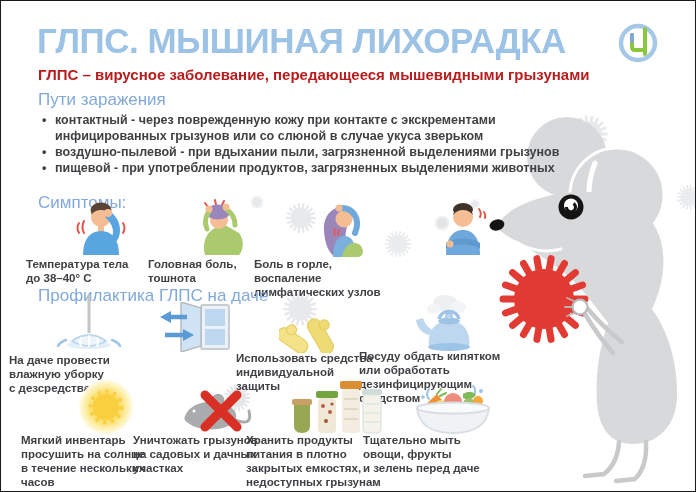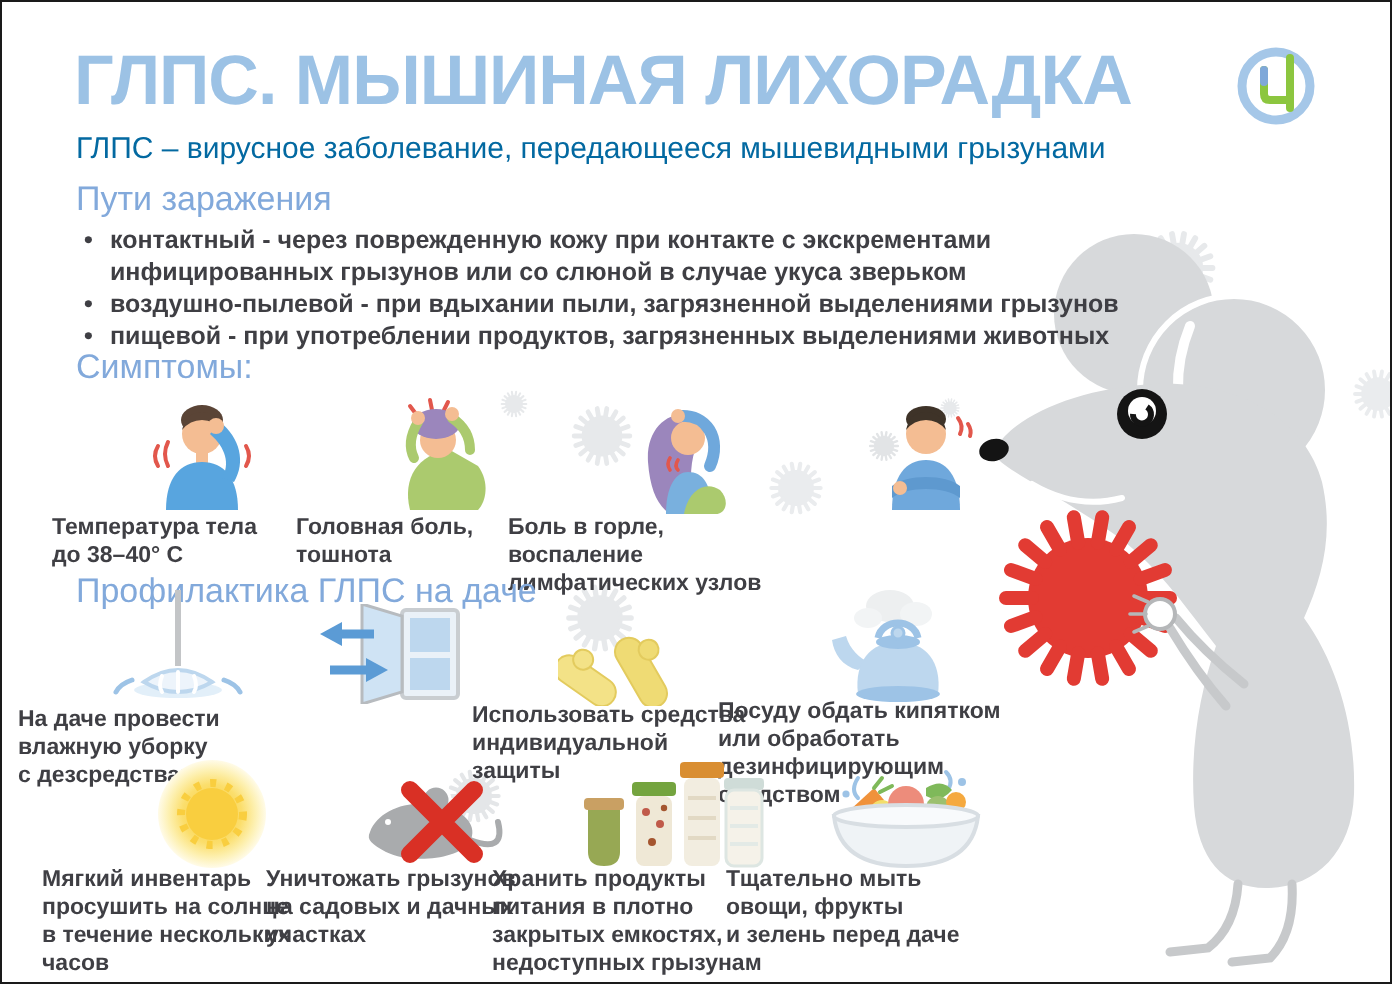--- a/index.html
+++ b/index.html
@@ -4,24 +4,24 @@
 <style>
   html,body{margin:0;padding:0;background:#ffffff;}
   .canvas{
     position:relative;width:694px;height:490px;background:#ffffff;
     border:1px solid #1a1a1a;overflow:hidden;
     font-family:"Liberation Sans",sans-serif;
   }
   .decor{position:absolute;left:0;top:0;z-index:0;pointer-events:none;}
   .layer{position:absolute;z-index:1;}
   .title{left:36px;top:20px;font-size:35px;font-weight:800;color:#9CC2E5;letter-spacing:-0.5px;white-space:nowrap;}
-  .subtitle{left:37px;top:65px;font-size:15px;font-weight:400;color:#0369a1;white-space:nowrap;}
+  .subtitle{left:37px;top:65px;font-size:15px;font-weight:700;color:#b91c1c;white-space:nowrap;}
   .sec{font-size:17px;font-weight:400;color:#82A9DB;white-space:nowrap;}
   .sec-trans{left:37px;top:89px;}
-  .sec-symp{left:37px;top:173px;text-align:center;}
+  .sec-symp{left:37px;top:192px;text-align:center;}
   .sec-prev{left:37px;top:285px;}
   .bullets{left:37px;top:111px;width:540px;}
   .bullet{position:relative;padding-left:17px;font-size:12.5px;line-height:16px;font-weight:700;color:#3F3F44;}
   .bullet::before{content:"\2022";position:absolute;left:4px;top:0;color:#3F3F44;}
   .cap{white-space:pre-line;font-size:11.5px;line-height:14px;font-weight:700;color:#3F3F44;}
   .icon{position:absolute;z-index:1;}
   .logo{left:614px;top:19px;}
 </style>
 </head>
 <body>

